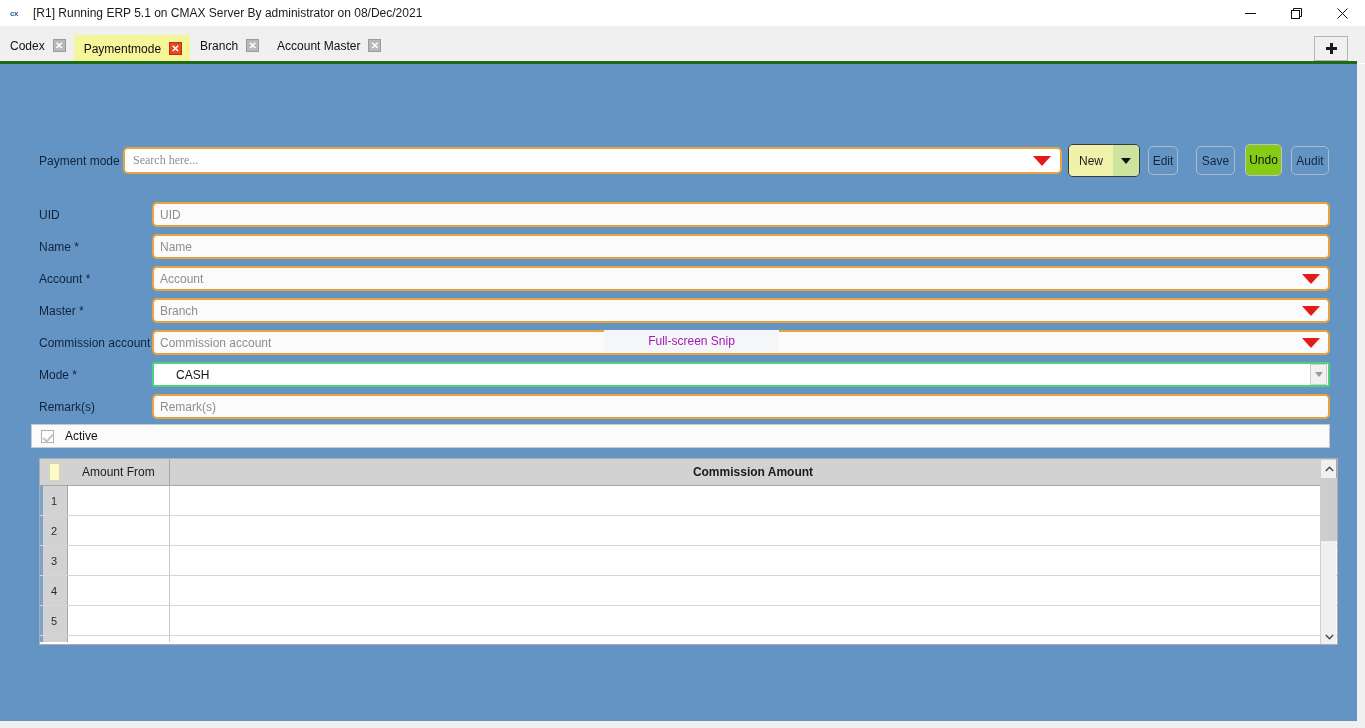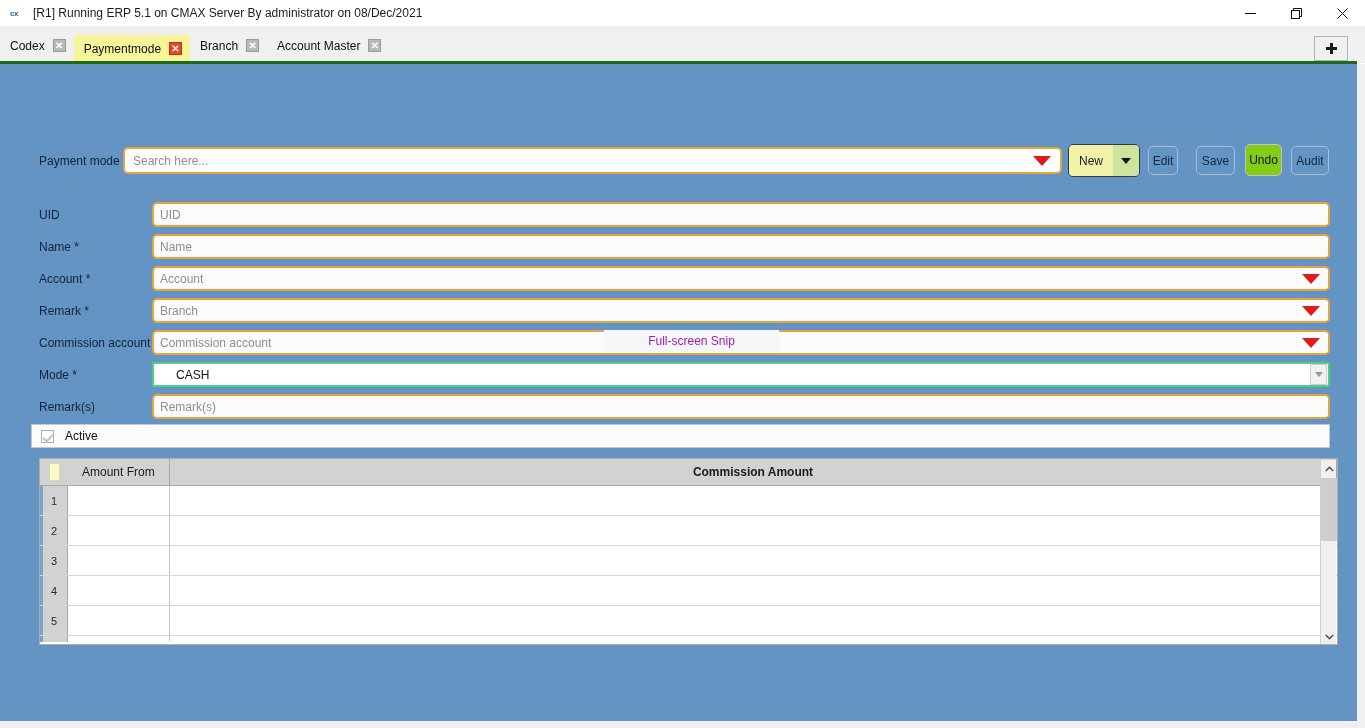--- a/index.html
+++ b/index.html
@@ -106,21 +106,21 @@
     white-space: nowrap;
   }
   #searchbox {
     position: absolute; left: 123px; top: 147px; width: 939px; height: 27px;
     background: #ffffff;
     border: 2px solid #e8a33d; border-radius: 5px;
     display: flex; align-items: center;
   }
   #search-input {
     flex: 1; border: none; outline: none; background: transparent;
-    font-family: Liberation Sans, sans-serif;
+    font-family: Liberation Serif, serif;
     font-size: 12px; color: #1d4ed8; padding-left: 8px;
   }
   #search-input::placeholder { color: #8e8e8e; }
   .red-caret {
     width: 0; height: 0;
     border-left: 9px solid transparent;
     border-right: 9px solid transparent;
     border-top: 10px solid #e31a1a;
     margin-right: 9px;
   }
@@ -354,21 +354,21 @@
 <div class="fieldbox" style="top:234px;">
   <span class="ftext">Name</span>
 </div>
 
 <div class="flabel" style="left:39px; top:272px;">Account *</div>
 <div class="fieldbox combo" style="top:266px;">
   <span class="ftext">Account</span>
   <span class="red-caret"></span>
 </div>
 
-<div class="flabel" style="left:39px; top:304px;">Remark *</div>
+<div class="flabel" style="left:39px; top:304px;">Master *</div>
 <div class="fieldbox combo" style="top:298px;">
   <span class="ftext">Branch</span>
   <span class="red-caret"></span>
 </div>
 
 <div class="flabel" style="left:39px; top:336px;">Commission account</div>
 <div class="fieldbox combo" style="top:330px;">
   <span class="ftext">Commission account</span>
   <span class="red-caret"></span>
 </div>

